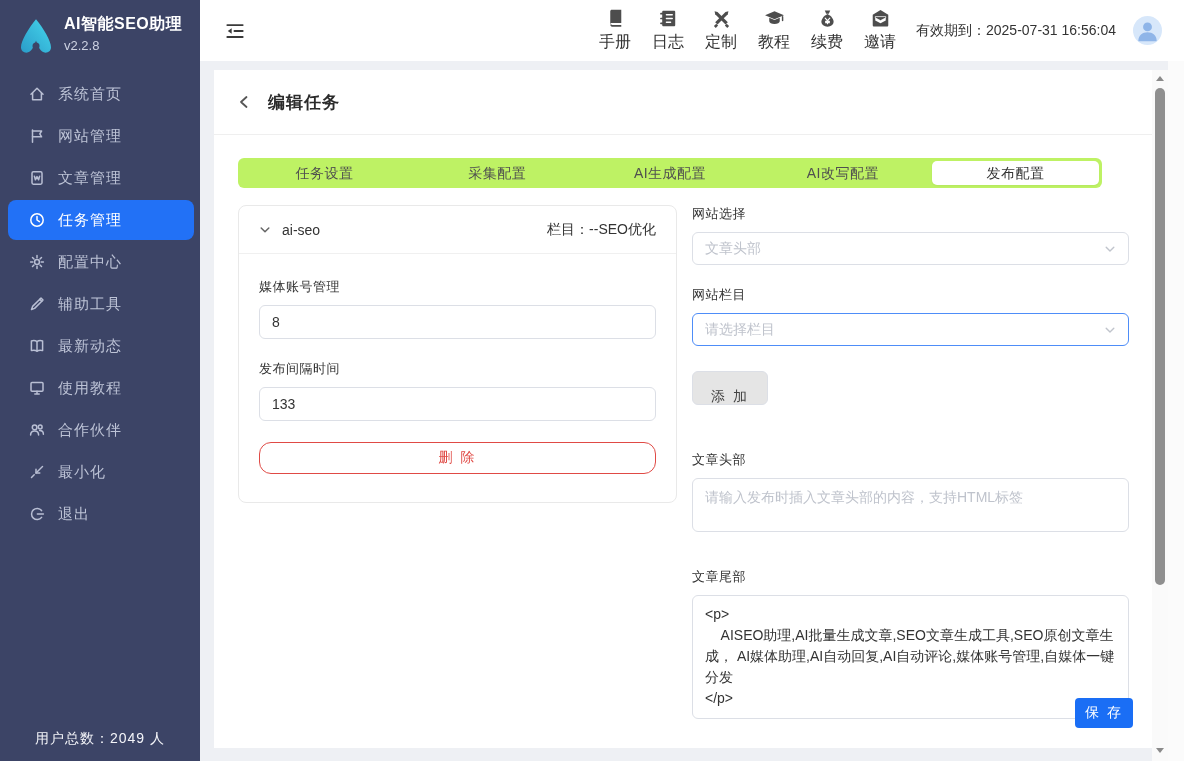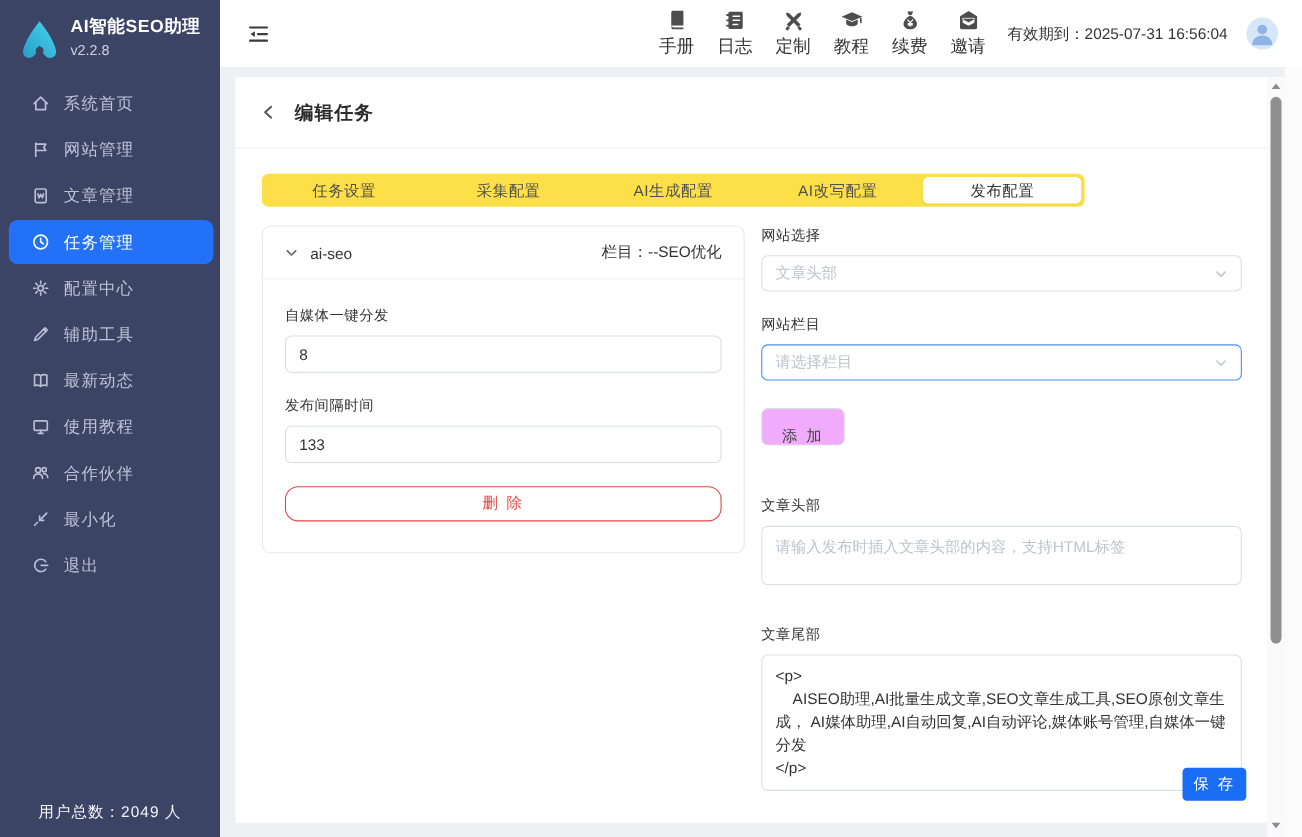--- a/index.html
+++ b/index.html
@@ -35,21 +35,21 @@
 
   
   .main-bg { position:absolute; left:200px; top:61px; width:984px; height:700px; background:#eef0f4; }
   .right-strip { position:absolute; left:968px; top:0; width:16px; height:700px; background:#fbfbfb; }
   .panel { position:absolute; left:14px; top:9px; width:938px; height:678px; background:#fff; overflow:hidden; }
 
   .page-head { position:absolute; left:0; top:0; width:100%; height:65px; display:flex; align-items:center; padding-left:23px; border-bottom:1px solid #efefef; }
   .back-btn { width:14px; height:14px; display:inline-flex; color:#555; cursor:pointer; }
   .page-title { margin-left:17px; font-size:17px; font-weight:bold; color:#2b2b2b; letter-spacing:1px; }
 
-  .tabs { position:absolute; left:24px; top:88px; width:748px; height:30px; background:#fde047; border-radius:6px; display:flex; align-items:center; }
+  .tabs { position:absolute; left:24px; top:88px; width:864px; height:30px; background:#bef264; border-radius:6px; display:flex; align-items:center; }
   .tab { flex:1; text-align:center; font-size:14px; color:#4f4f4f; height:24px; line-height:24px; margin:0 3px; border-radius:5px; cursor:pointer; letter-spacing:.5px; }
   .tab.active { background:#fff; color:#333; box-shadow:0 1px 2px rgba(0,0,0,.05); }
 
   
   .col-left { position:absolute; left:24px; top:135px; width:439px; }
   .card { border:1px solid #e9e9e9; border-radius:8px; background:#fff; }
   .card-head { height:48px; display:flex; align-items:center; padding:0 20px; border-bottom:1px solid #f0f0f0; }
   .chev { width:12px; height:12px; display:inline-flex; color:#666; cursor:pointer; }
   .card-name { margin-left:11px; font-size:14px; color:#333; }
   .card-col { margin-left:auto; font-size:14px; color:#333; }
@@ -60,21 +60,21 @@
   .delete-btn { width:100%; height:32px; border:1px solid #e04a45; color:#e04a45; background:#fff; border-radius:12px; font-size:14px; cursor:pointer; letter-spacing:2px; font-family:inherit; }
 
   
   .col-right { position:absolute; left:478px; top:135px; width:437px; }
   .select { height:33px; border:1px solid #dcdfe6; border-radius:6px; display:flex; align-items:center; justify-content:space-between; padding:0 12px; background:#fff; cursor:pointer; }
   .select .ph { color:#bfc3cc; font-size:14px; }
   .select .sel-chev { width:12px; height:12px; color:#c0c4cc; display:inline-flex; }
   .select.focused { border-color:#4e8df8; }
   .mb21 { margin-bottom:21px; } .mb25 { margin-bottom:25px; } .mb46 { margin-bottom:46px; }
   .mb33 { margin-bottom:33px; } .mb26 { margin-bottom:26px; }
-  .add-btn { height:31px; padding:16px 18px; border:1px solid #dcdfe6; border-radius:6px; background:#f0abfc; font-size:14px; color:#444; cursor:pointer; letter-spacing:2px; font-family:inherit; }
+  .add-btn { height:31px; padding:16px 18px; border:1px solid #dcdfe6; border-radius:6px; background:#e5e5e5; font-size:14px; color:#444; cursor:pointer; letter-spacing:2px; font-family:inherit; }
   textarea { width:100%; border:1px solid #dcdfe6; border-radius:6px; padding:8px 12px; font-size:14px; line-height:21px; color:#333; resize:none; outline:none; font-family:inherit; }
   textarea::placeholder, .text-input::placeholder { color:#bfc3cc; }
   .ta-header { height:54px; }
   .ta-footer { height:124px; }
 
   .save-btn { position:absolute; right:19px; bottom:20px; width:58px; height:30px; background:#1a6ef5; color:#fff; border:none; border-radius:4px; font-size:14px; cursor:pointer; letter-spacing:2px; font-family:inherit; }
 
   
   .scrollbar { position:absolute; left:952px; top:9px; width:16px; height:691px; background:#fafafa; }
   .sb-arrow { position:absolute; left:0; width:16px; height:14px; display:flex; align-items:center; justify-content:center; cursor:pointer; }
@@ -311,21 +311,21 @@
             <span class="chev">
               <svg viewBox="0 0 12 12" fill="none" stroke="currentColor" stroke-width="1.5" stroke-linecap="round" stroke-linejoin="round">
                   <path d="M2.2 4 L6 7.8 L9.8 4"></path>
                 </svg>
             </span>
             <span class="card-name">ai-seo</span>
             <span class="card-col">栏目：--SEO优化</span>
           </div>
           <div class="card-body">
             <div class="group">
-              <div class="form-label">自媒体一键分发</div>
+              <div class="form-label">媒体账号管理</div>
               <input class="text-input" type="text" value="8" style="">
             </div>
             <div class="group">
               <div class="form-label">发布间隔时间</div>
               <input class="text-input" type="text" value="133" style="">
             </div>
             <button class="delete-btn">删 除</button>
           </div>
         </div>
       </div>

